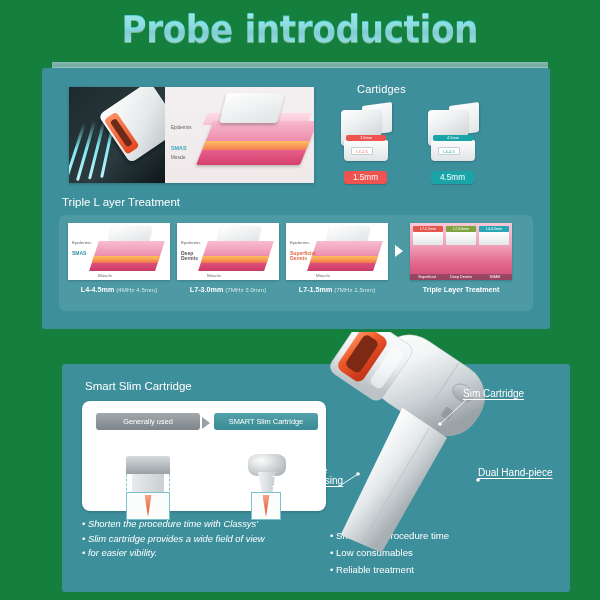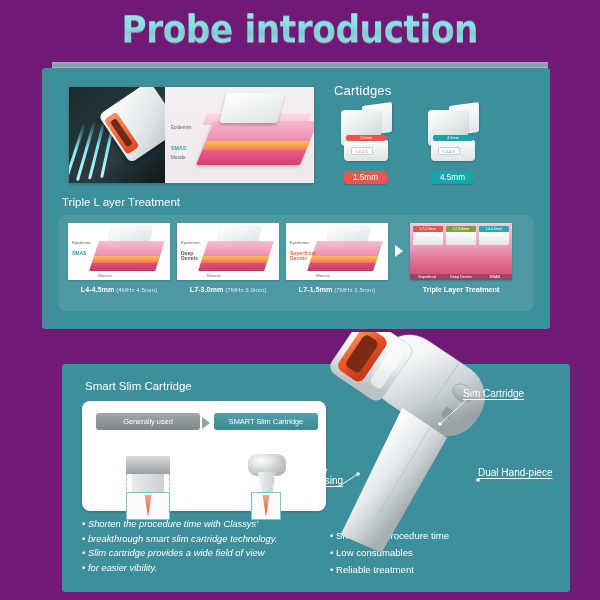--- a/index.html
+++ b/index.html
@@ -5,21 +5,21 @@
   * { box-sizing: border-box; margin: 0; padding: 0; }
   html, body {
     width: 600px; height: 600px;
     background: #ffffff;
     font-family: "Liberation Sans", sans-serif;
     overflow: hidden;
   }
   #page {
     position: relative;
     width: 600px; height: 600px;
-    background: #701a75;
+    background: #15803d;
   }
 
   
   .title-wrap {
     position: absolute; top: 8px; left: 0; width: 600px;
     text-align: center;
   }
   .title {
     display: inline-block;
     font-family: "DejaVu Sans", sans-serif;
@@ -115,22 +115,22 @@
     position:absolute; left:58px; top:6px; width:58px; height:30px;
     background:linear-gradient(160deg,#ffffff,#dfe4e6);
     border-radius:3px; transform: skewX(-14deg);
     box-shadow:0 2px 3px rgba(0,0,0,.25);
   }
   .hero-lbl { position: absolute; font-size: 4.6px; color: #5d5d5d; white-space: nowrap; }
   .hero-lbl.smas { color: #3aa7bb; font-size: 5.4px; font-weight: bold; }
 
   
   .cart-head {
-    position: absolute; left: 292px; top: 15px;
-    font-size: 13px; color: #ffffff; letter-spacing: .2px;
+    position: absolute; left: 315px; top: 15px;
+    font-size: 11px; color: #ffffff; letter-spacing: .2px;
   }
   .cart-row { position: absolute; left: 296px; top: 36px; width: 196px; display: flex; gap: 32px; }
   .cart-item { width: 55px; text-align: center; }
   .cart-img {
     position: relative; height: 62px;
   }
   .cart-shell {
     position: absolute; left: 3px; top: 6px; width: 40px; height: 36px;
     background: linear-gradient(150deg,#ffffff 0%, #eceff0 40%, #c5cbcd 100%);
     border-radius: 4px 2px 2px 4px;
@@ -464,21 +464,20 @@
         <div style="position:relative;height:70px;">
           <div class="slim-cart"></div>
           <div class="slim-stem"></div>
           <div class="focus-box" style="left:37px; top:62px; width:30px; height:28px;"></div>
         </div>
       </div>
     </div>
 
     <ul class="bullets-left" id="bullets-left">
         <li>Shorten the procedure time with Classys'</li>
-        <li>breakthrough smart slim cartridge technology.</li>
         <li>Slim cartridge provides a wide field of view</li>
         <li>for easier vibility.</li>
       </ul>
     <ul class="bullets-right" id="bullets-right">
         <li>Shortening procedure time</li>
         <li>Low consumables</li>
         <li>Reliable treatment</li>
       </ul>
   </div>
 

